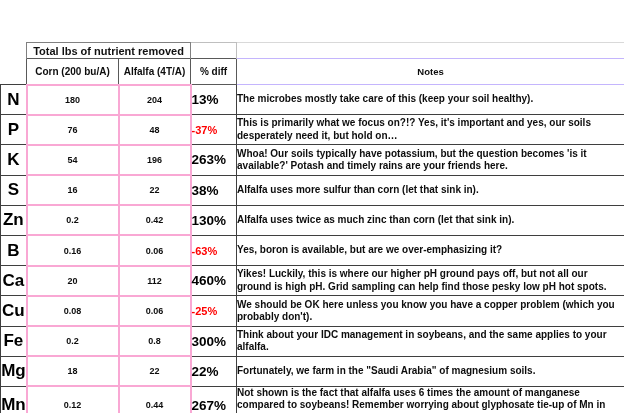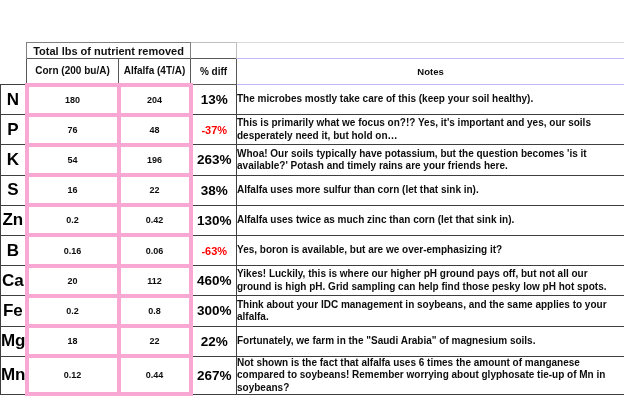--- a/index.html
+++ b/index.html
@@ -111,29 +111,29 @@
   .d-sym {
     border: 1px solid #3f3f3f;
     border-left: 1px solid #3f3f3f;
     text-align: center;
     font-size: 17px;
     font-weight: bold;
     color: #000000;
     letter-spacing: -0.2px;
   }
   .d-num {
-    border: 4px solid #f9a8d4;
+    border: 2px solid #f9a8d4;
     text-align: center;
     font-size: 9px;
     font-weight: bold;
     color: #0d0d0d;
   }
   .d-diff {
     border: 1px solid #3f3f3f;
-    text-align: center;
+    text-align: left;
     font-size: 13.5px;
     font-weight: bold;
     color: #000000;
   }
   .d-diff.neg {
     color: #ff0000;
     font-size: 11px;
   }
   .d-note {
     border: 1px solid #3f3f3f;
@@ -219,20 +219,27 @@
           <td class="d-note">Yes, boron is available, but are we over-emphasizing it?</td>
         </tr>
         <tr class="drow">
           <td class="d-sym">Ca</td>
           <td class="d-num">20</td>
           <td class="d-num">112</td>
           <td class="d-diff">460%</td>
           <td class="d-note">Yikes!  Luckily, this is where our higher pH ground pays off, but not all our ground is high pH.  Grid sampling can help find those pesky low pH hot spots.</td>
         </tr>
         <tr class="drow">
+          <td class="d-sym">Cu</td>
+          <td class="d-num">0.08</td>
+          <td class="d-num">0.06</td>
+          <td class="d-diff neg">-25%</td>
+          <td class="d-note">We should be OK here unless you know you have a copper problem (which you probably don't).</td>
+        </tr>
+        <tr class="drow">
           <td class="d-sym">Fe</td>
           <td class="d-num">0.2</td>
           <td class="d-num">0.8</td>
           <td class="d-diff">300%</td>
           <td class="d-note">Think about your IDC management in soybeans, and the same applies to your alfalfa.</td>
         </tr>
         <tr class="drow">
           <td class="d-sym">Mg</td>
           <td class="d-num">18</td>
           <td class="d-num">22</td>

